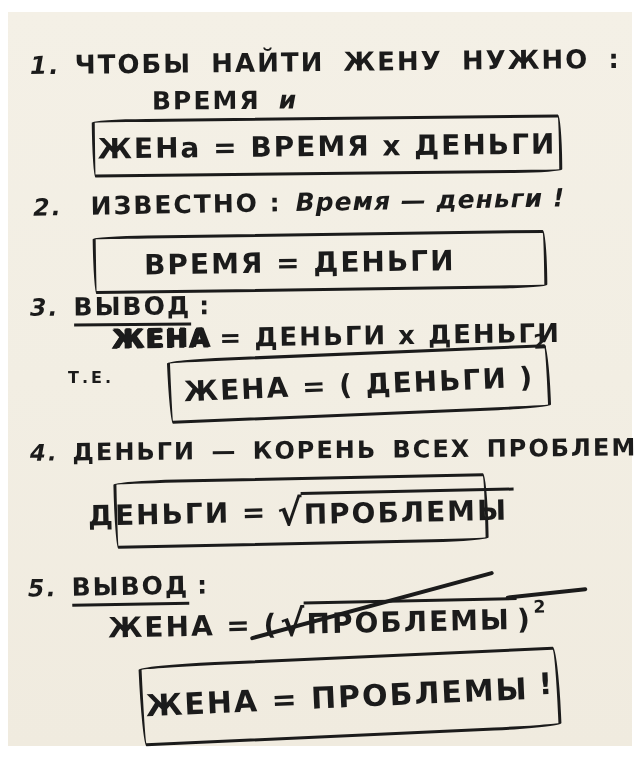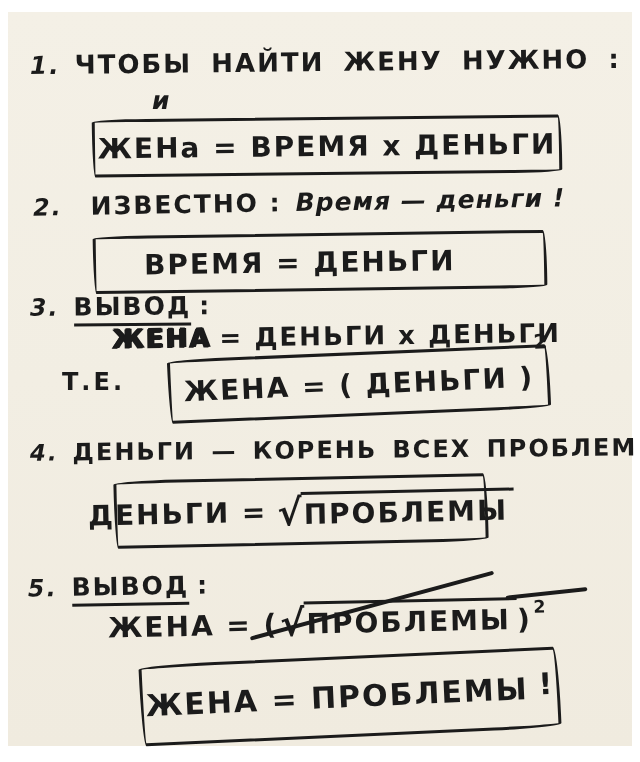--- a/index.html
+++ b/index.html
@@ -26,21 +26,21 @@
   .s1-head1{left:30px;top:47px;font-size:26px;word-spacing:8px;transform:rotate(-0.6deg);}
   .s1-head2{left:152px;top:86px;font-size:25px;gap:18px;transform:rotate(-0.4deg);}
   .s1-box{left:92px;top:117px;width:464px;height:52px;font-size:28px;transform:rotate(-0.6deg);}
   
   .s2-head{left:33px;top:188px;font-size:25px;gap:14px;transform:rotate(-1deg);}
   .s2-box{left:93px;top:233px;width:400px;height:52px;font-size:28px;justify-content:flex-start;padding-left:48px;transform:rotate(-0.8deg);}
   
   .s3-head{left:30px;top:292px;font-size:25px;transform:rotate(-0.5deg);}
   .s3-step{left:112px;top:321px;font-size:26px;transform:rotate(-0.8deg);}
   .overwritten{text-shadow:1.3px 0 0 currentColor,-0.9px 0.6px 0 currentColor,0 -0.6px 0 currentColor;margin-right:8px;}
-  .s3-ie{left:62px;top:368px;font-size:24px;letter-spacing:3px;align-items:flex-end;}
+  .s3-ie{left:68px;top:368px;font-size:16px;letter-spacing:3px;align-items:flex-end;}
   .s3-box{left:168px;top:352px;width:376px;height:58px;font-size:28px;transform:rotate(-2.4deg);}
   .box-exp{position:absolute;right:-4px;top:-18px;font-size:20px;}
   
   .s4-head{left:30px;top:436px;font-size:24px;word-spacing:5px;transform:rotate(-0.5deg);}
   .s4-box{left:114px;top:477px;width:368px;height:62px;font-size:28px;transform:rotate(-1.2deg);}
   .sqrt-sign{font-size:1.3em;line-height:1;margin:0 -3px 0 10px;transform:translateY(2px);}
   .radicand{border-top:3.5px solid #1b1b1b;padding:3px 6px 0 3px;}
   
   .s5-head{left:28px;top:572px;font-size:25px;transform:rotate(-1deg);}
   .s5-step{left:108px;top:601px;font-size:28px;transform:rotate(-1.2deg);}
@@ -61,20 +61,21 @@
 <body>
 
 <div class="canvas">
   <div class="paper"></div>
 
   <div class="line s1-head1">
     <span class="num">1.</span>
     <span>ЧТОБЫ НАЙТИ ЖЕНУ  НУЖНО :</span>
   </div>
   <div class="line s1-head2">
+    <span>ВРЕМЯ</span>
     <span class="cursive">и</span>
   </div>
   <div class="fbox s1-box">
     <span>ЖЕНа = ВРЕМЯ х ДЕНЬГИ</span>
   </div>
 
   <div class="line s2-head">
     <span class="num">2.</span>
     <span>ИЗВЕСТНО :</span>
     <span class="cursive">Время — деньги !</span>

